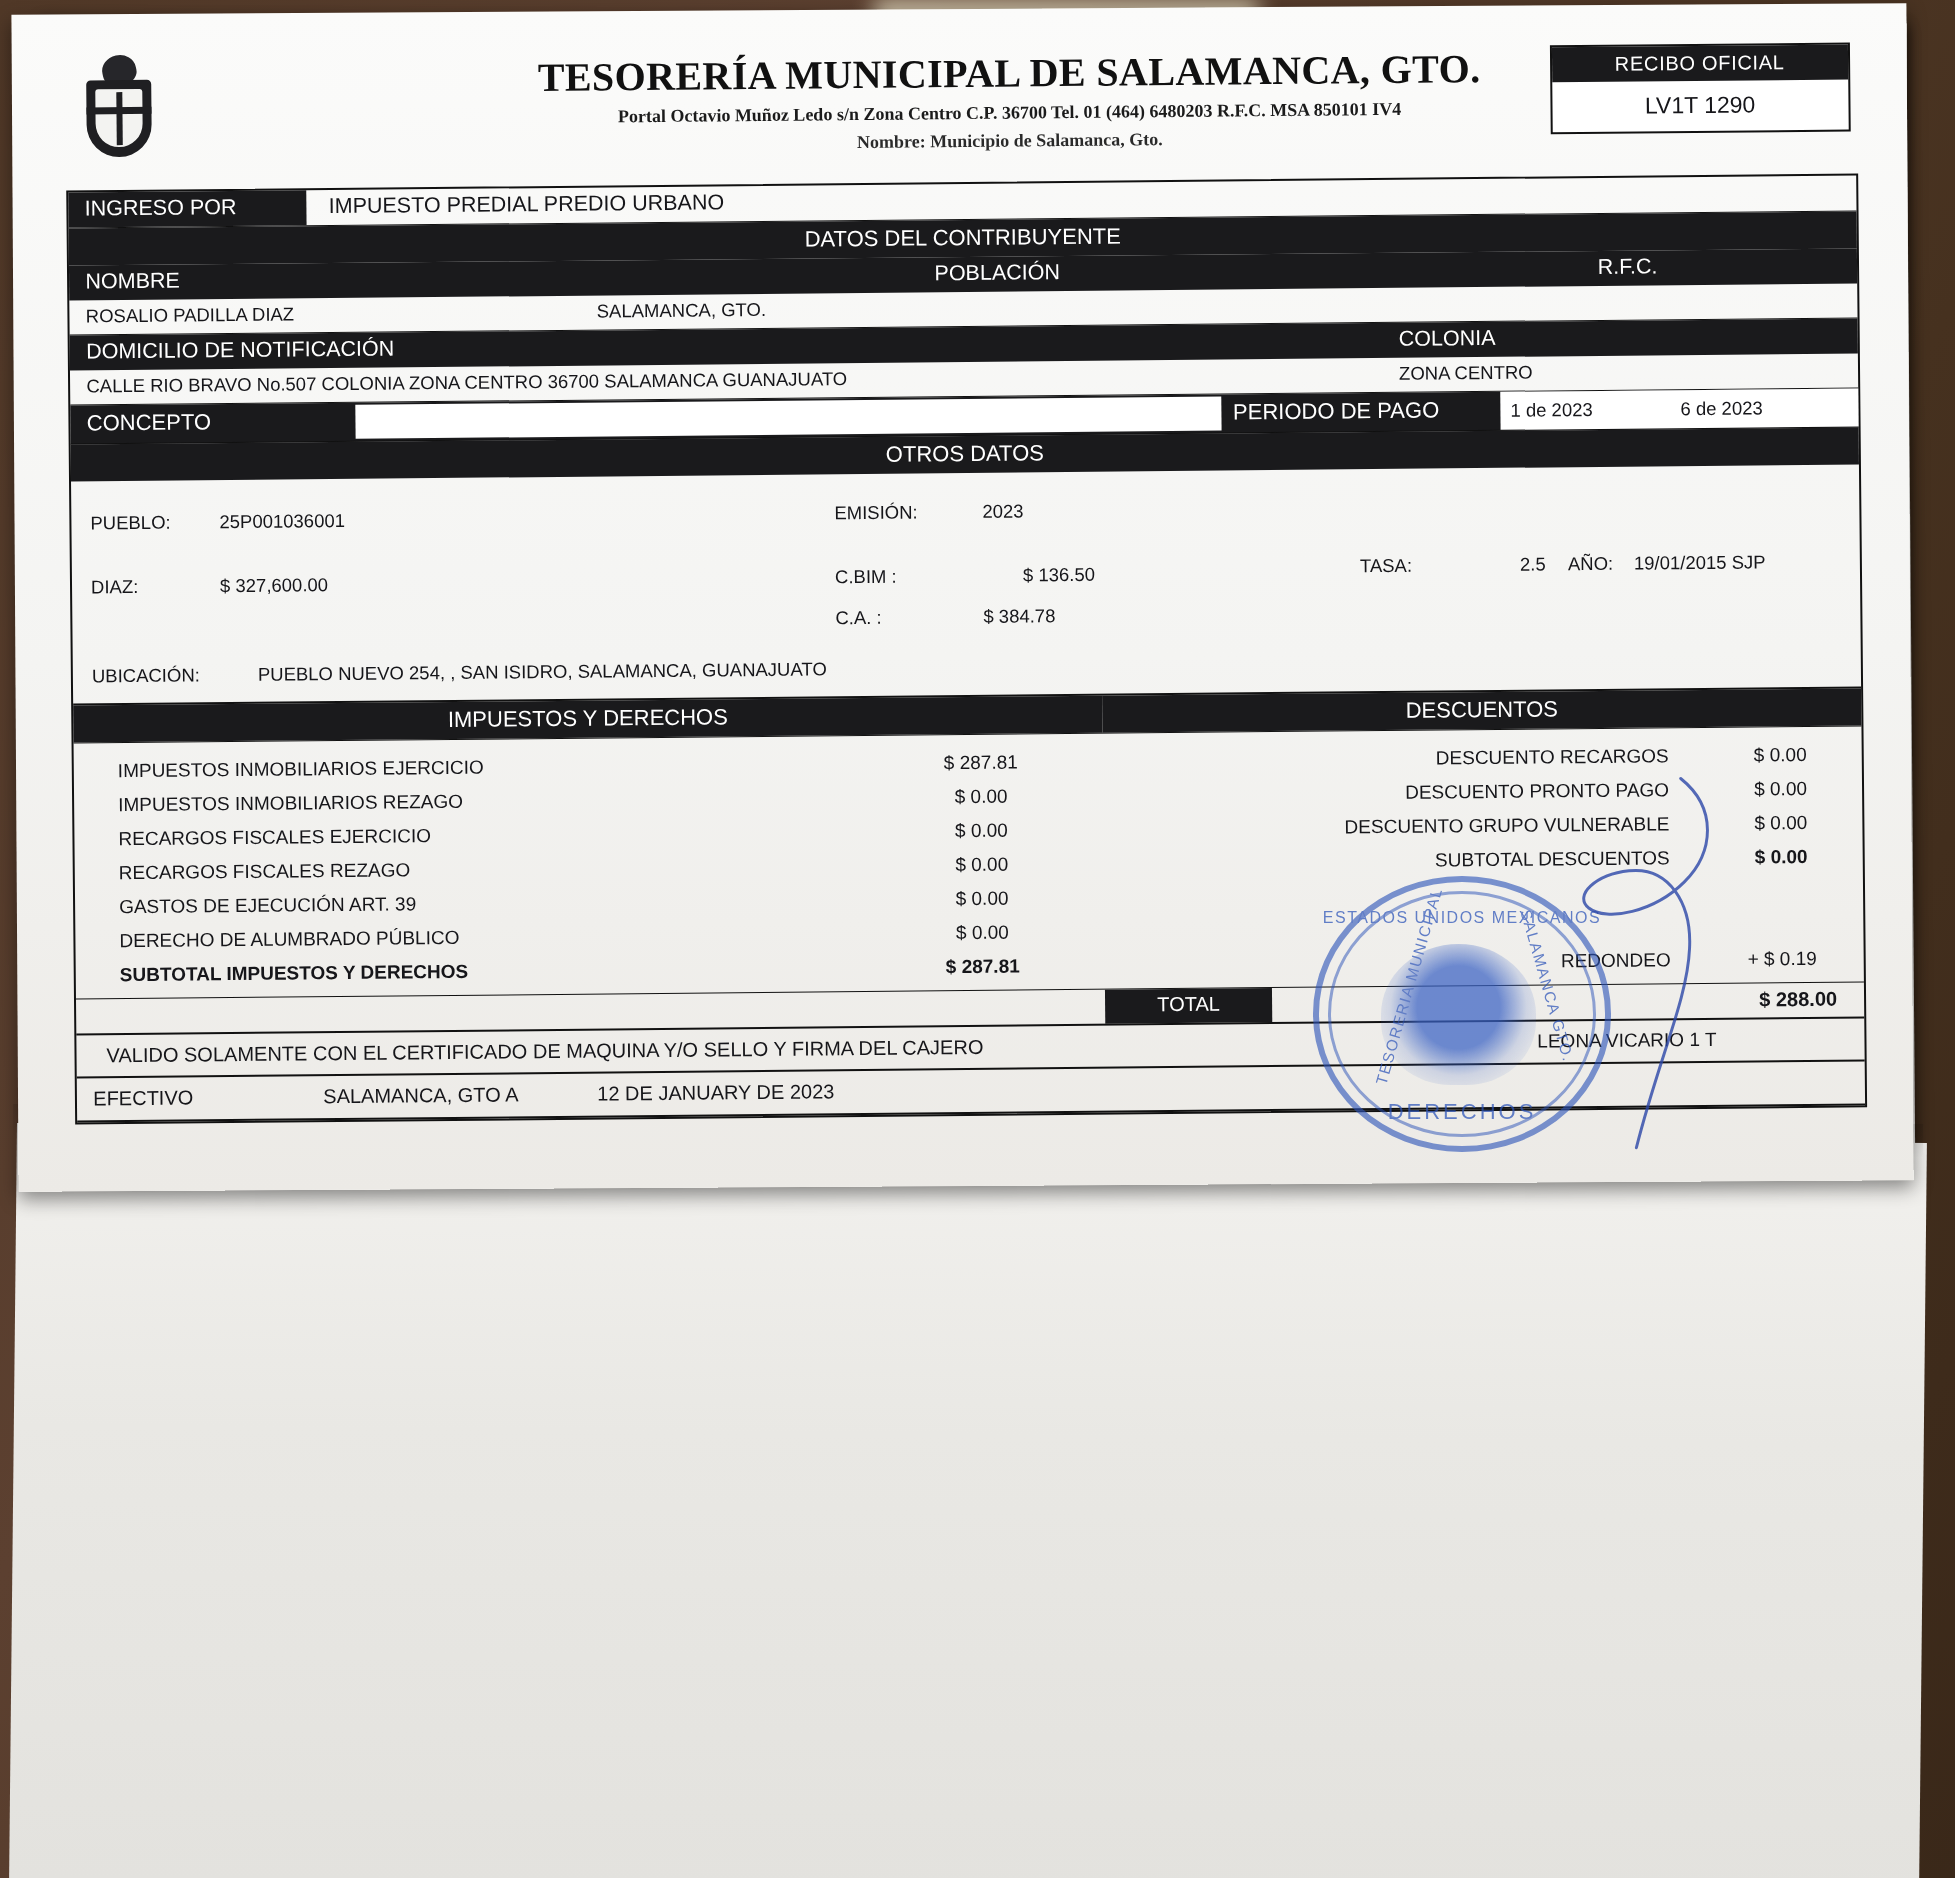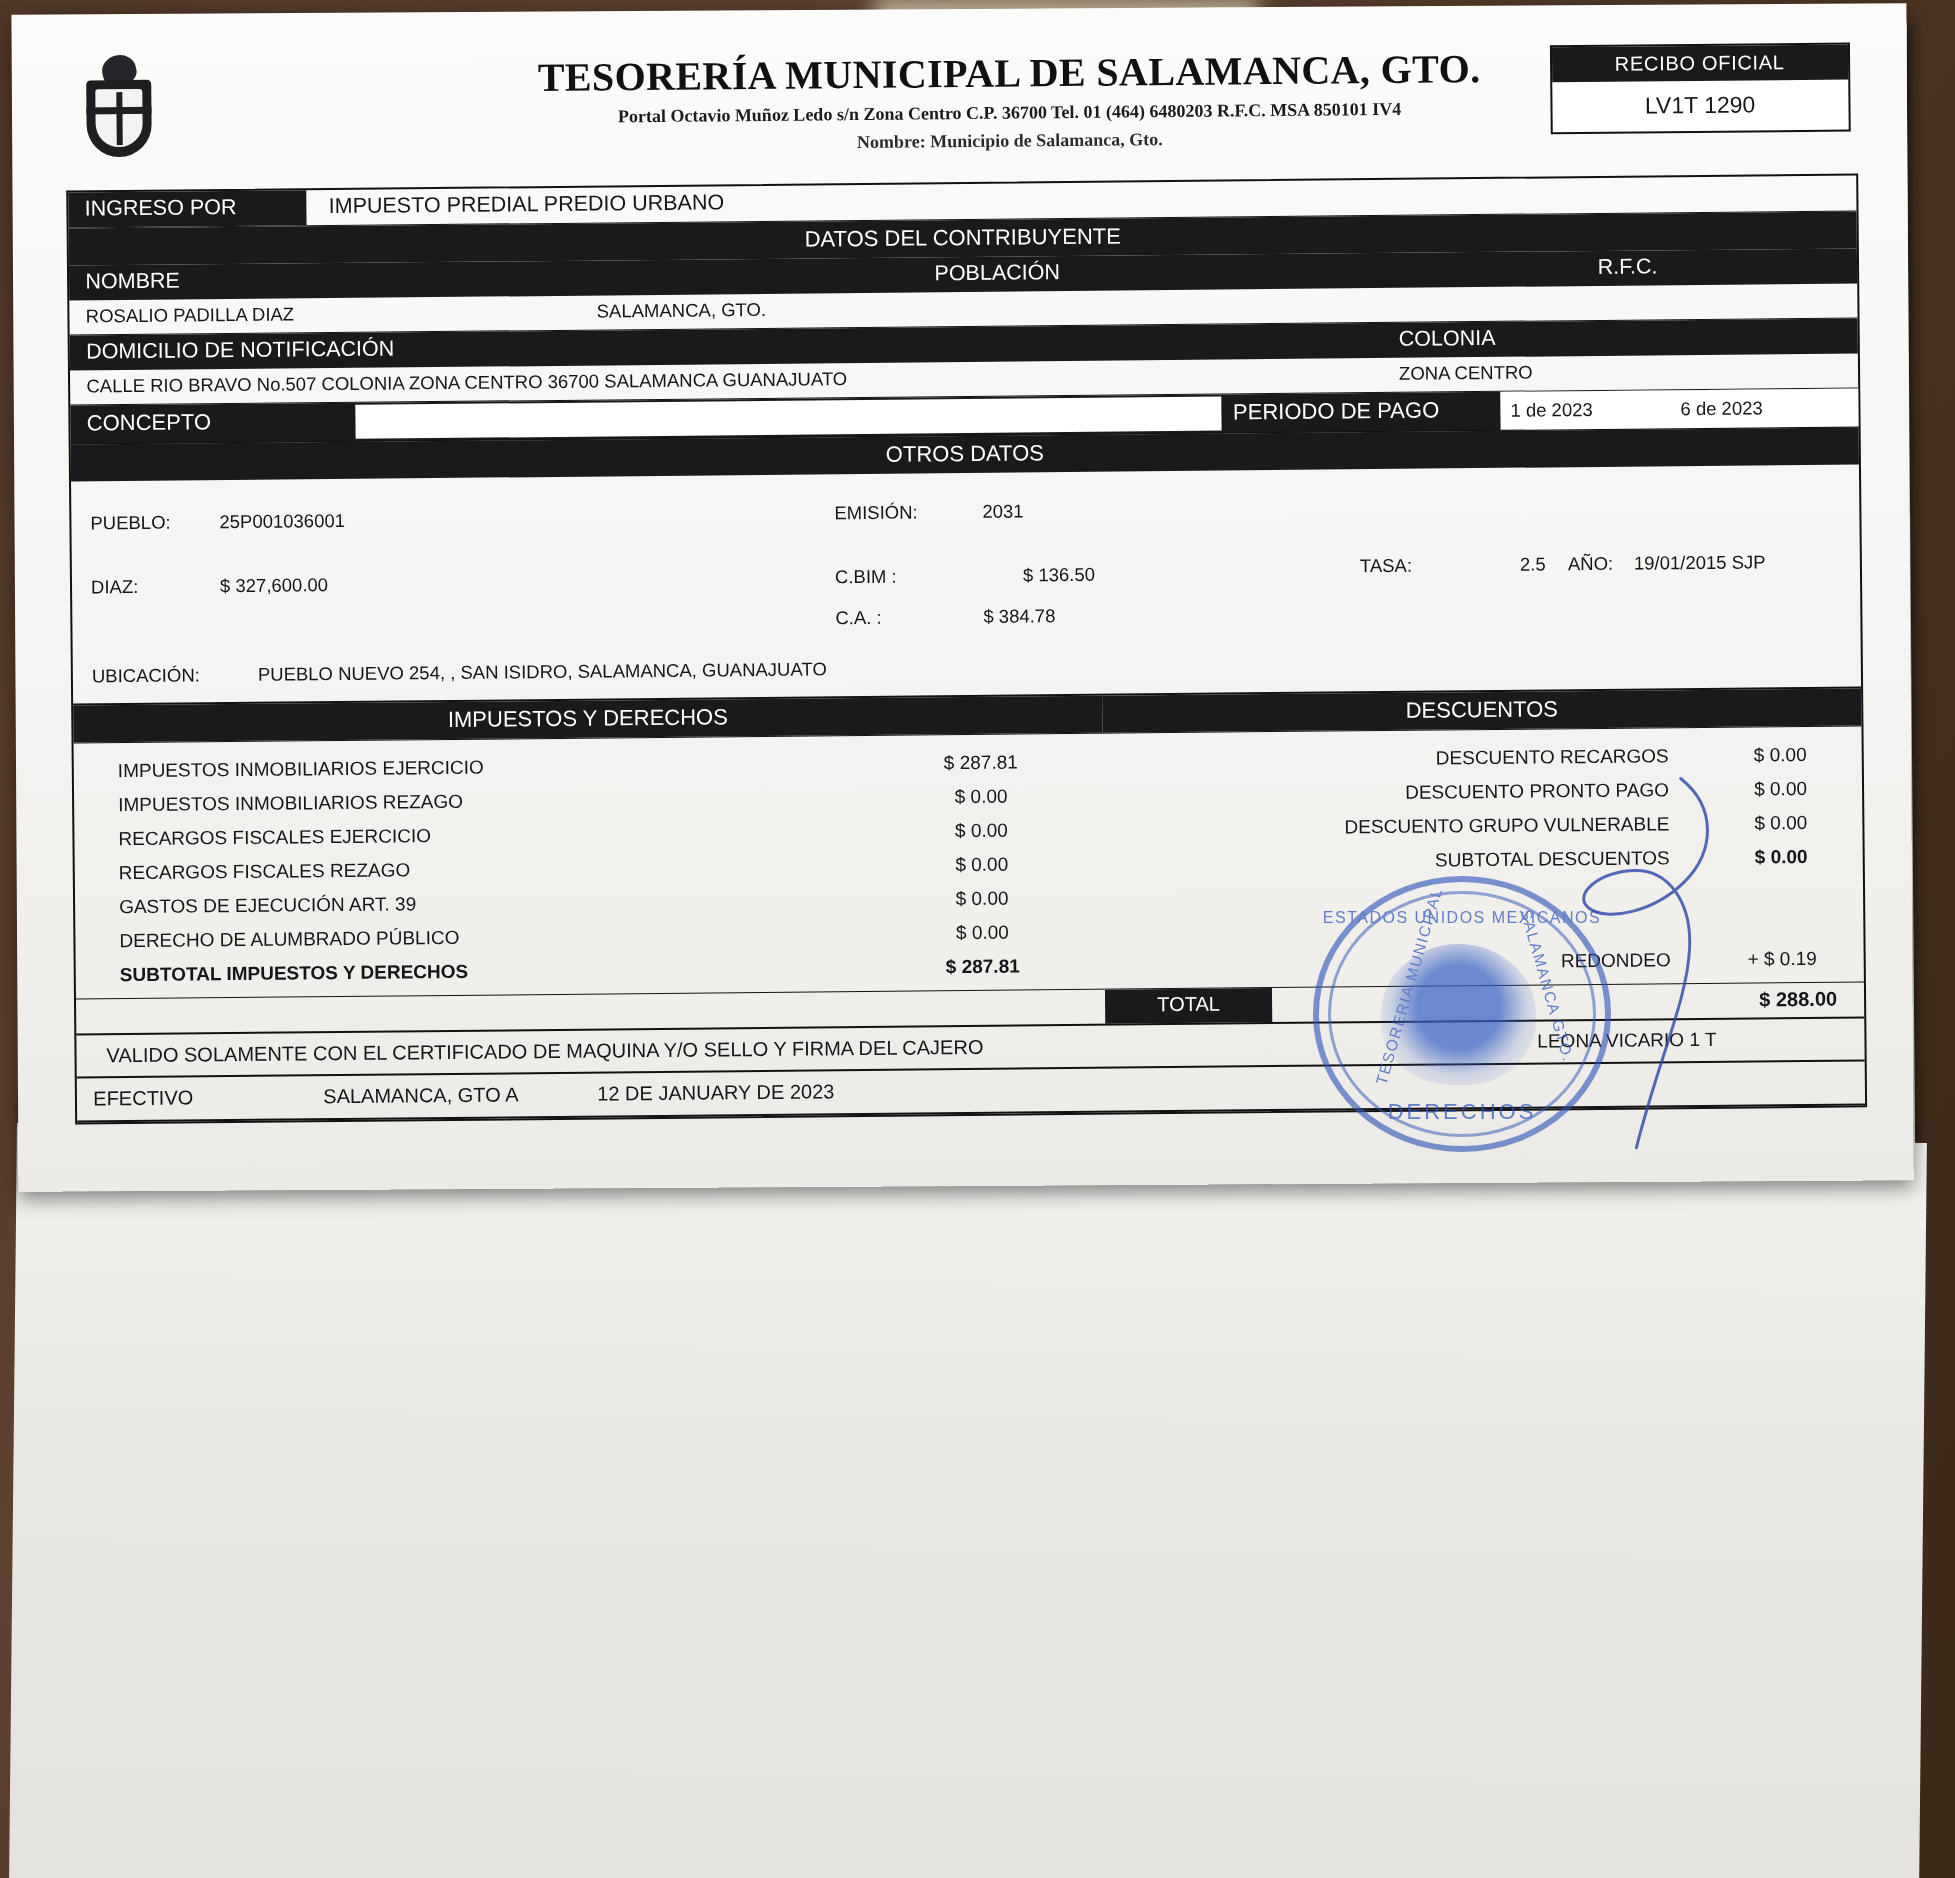--- a/index.html
+++ b/index.html
@@ -403,21 +403,21 @@
     <div class="otros-band">OTROS DATOS</div>
 
     <div class="otros-body">
       <div class="od" style="left:19px; top:31px;">PUEBLO:</div>
       <div class="od" style="left:148px; top:31px;">25P001036001</div>
 
       <div class="od" style="left:19px; top:95px;">DIAZ:</div>
       <div class="od" style="left:148px; top:95px;">$ 327,600.00</div>
 
       <div class="od" style="left:763px; top:28px;">EMISIÓN:</div>
-      <div class="od" style="left:911px; top:28px;">2031</div>
+      <div class="od" style="left:911px; top:28px;">2023</div>
 
       <div class="od" style="left:763px; top:92px;text-align:center;">C.BIM   :</div>
       <div class="od" style="left:911px; top:92px;margin-left:40px;">$ 136.50</div>
 
       <div class="od" style="left:763px; top:133px;">C.A.      :</div>
       <div class="od" style="left:911px; top:133px;">$ 384.78</div>
 
       <div class="od" style="left:1288px; top:86px;">TASA:</div>
       <div class="od" style="left:1448px; top:86px;">2.5</div>
 

